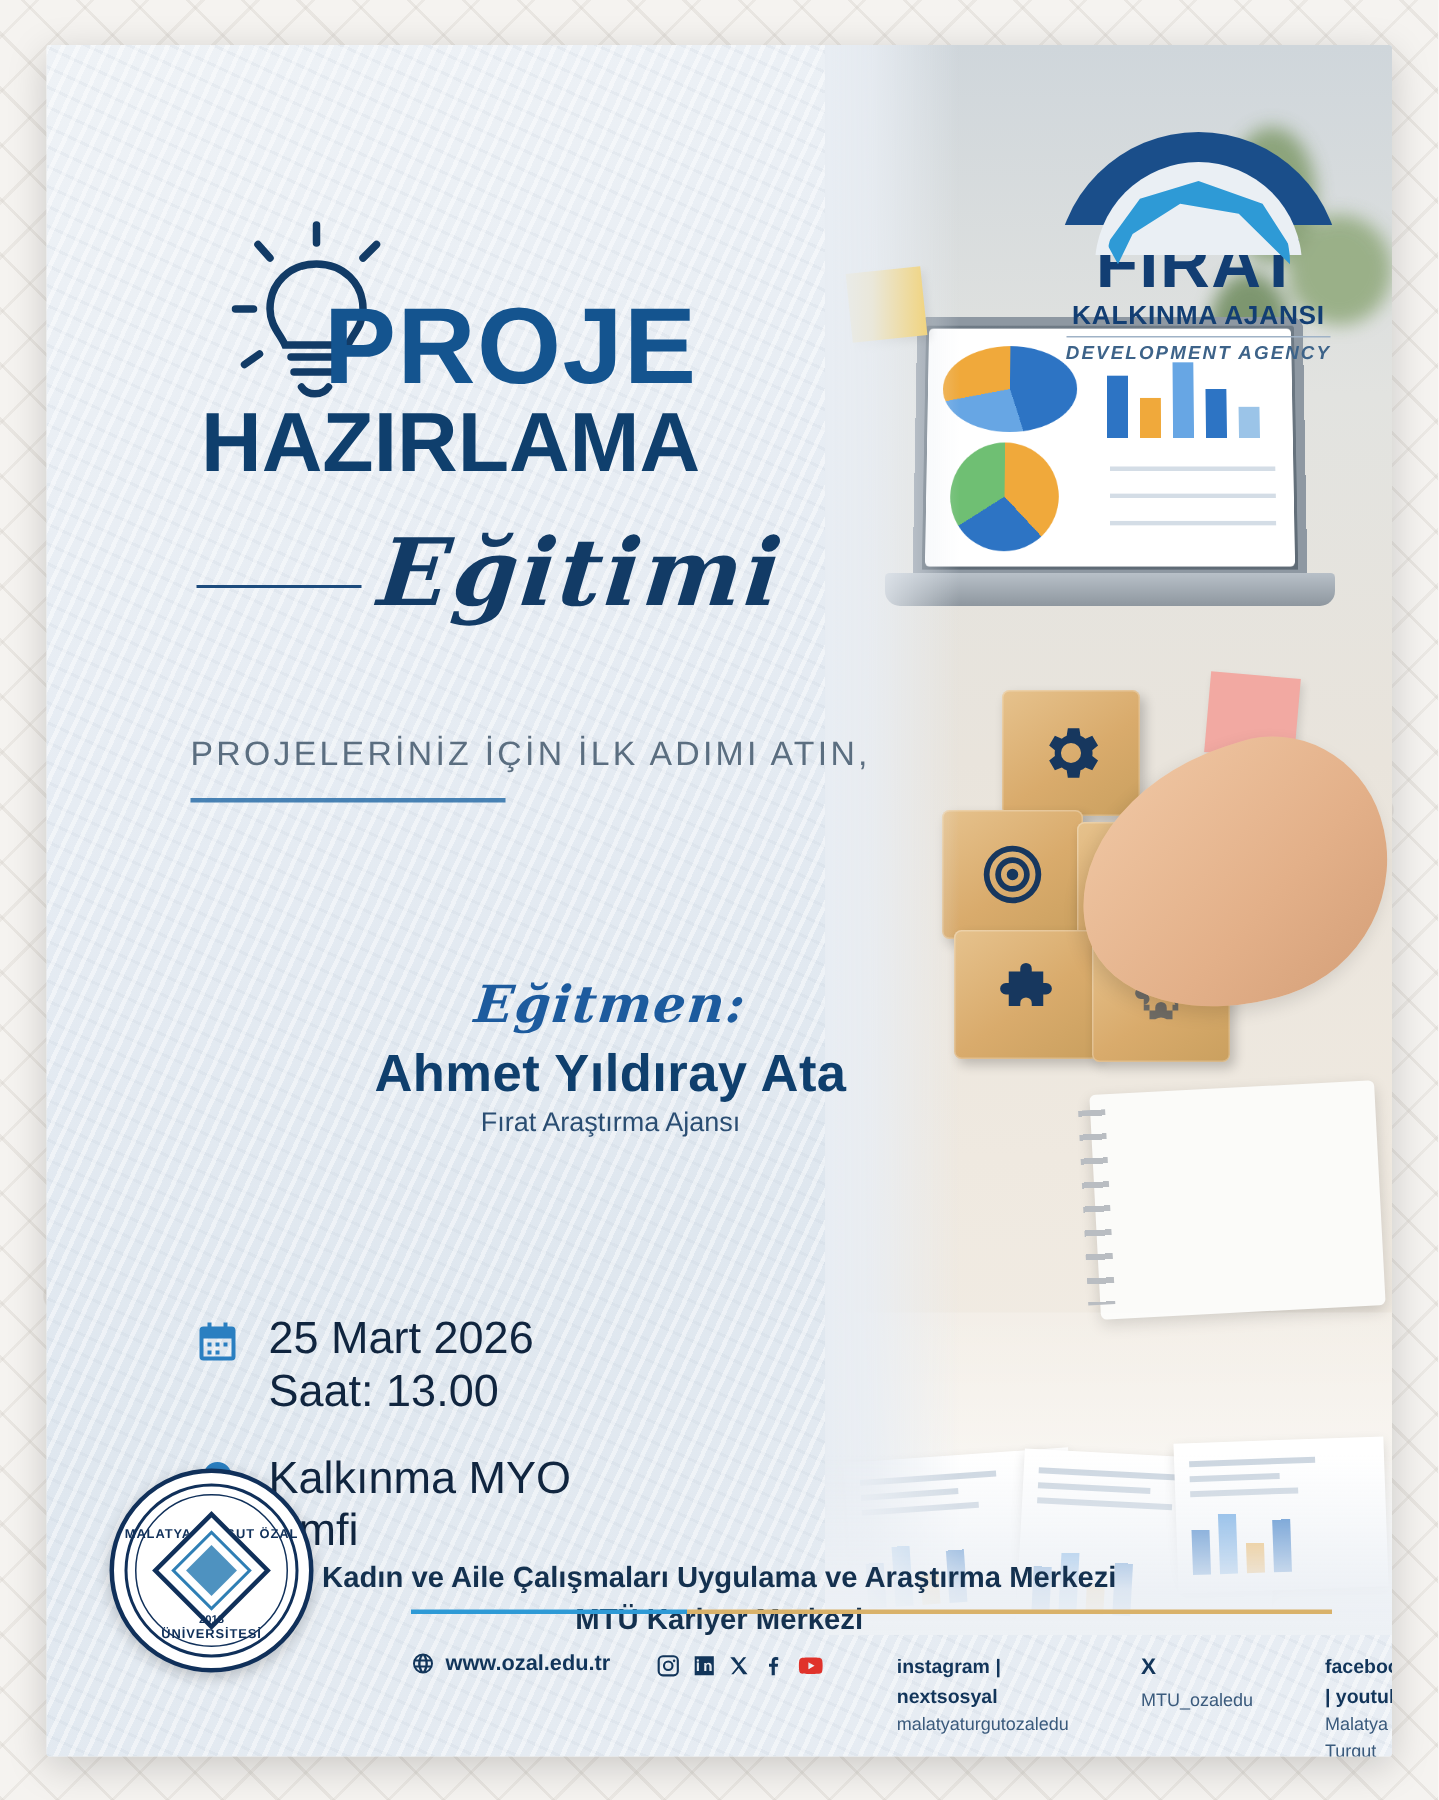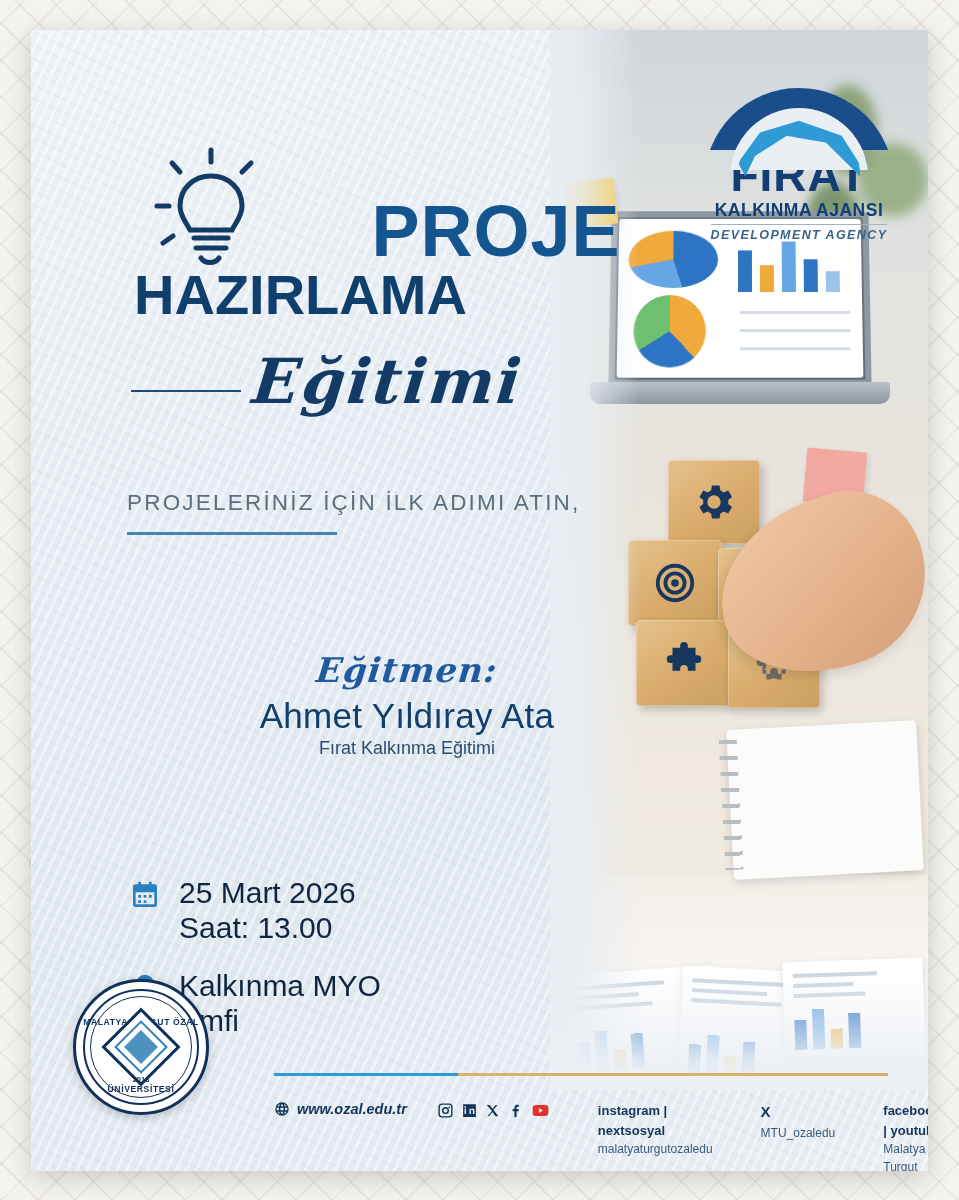--- a/index.html
+++ b/index.html
@@ -245,21 +245,21 @@
     letter-spacing: 1.4px; margin-top: 3px;
     border-top: 1.5px solid #9fb2c6; padding-top: 3px; display:inline-block;
   }
 
   
   .bulb{ position:absolute; left: 118px; top: 110px; width: 120px; height: 135px; }
 
   .title-block{ position:absolute; left: 185px; top: 168px; width: 560px; }
   .t-proje{
     font-size: 72px; font-weight: 800; color:#14548f; letter-spacing: 1px;
-    line-height: .94; font-stretch: condensed; text-align: center;
+    line-height: .94; font-stretch: condensed;
   }
   .t-hazirlama{
     font-size: 56px; font-weight: 800; color:#0f3f6d; letter-spacing: 0px;
     line-height: .98; margin-left: -82px; margin-top: 2px;
   }
   .script-wrap{
     position:absolute; left: 100px; top: 315px; width: 560px; display:flex; align-items:center; gap: 12px;
   }
   .script-line{ flex: 0 0 110px; height: 2px; background:#1c4b7d; margin-top: 18px; }
   .t-egitimi{
@@ -281,21 +281,21 @@
   .sub-rule{ width: 210px; height: 3px; background:#2b6ea8; margin-top: 16px; opacity:.85; }
 
   .trainer{
     position:absolute; left: 96px; top: 620px; width: 560px; text-align:center;
   }
   .egitmen{
     font-family:"DejaVu Serif", serif; font-style:italic; font-weight:700;
     font-size: 34px; color:#1d5b9e; letter-spacing: 1px; transform: skewX(-6deg);
   }
   .trainer-name{
-    font-size: 35px; font-weight: 400; color:#0f3f6d; margin-top: 6px; letter-spacing: .3px;
+    font-size: 35px; font-weight: 700; color:#0f3f6d; margin-top: 6px; letter-spacing: .3px;
   }
   .trainer-org{
     font-size: 18px; font-weight: 400; color:#2a4d72; margin-top: 2px;
   }
 
   .meta{ position:absolute; left: 98px; top: 845px; width: 420px; }
   .meta-row{ display:flex; align-items:flex-start; gap: 16px; margin-bottom: 22px; }
   .meta-icon{ width: 34px; flex: 0 0 34px; padding-top: 4px; }
   .meta-icon svg{ width: 32px; height: 32px; fill:#2a7fc1; }
   .meta-text{ font-size: 30px; color:#10253f; line-height: 1.18; font-weight:400; }
@@ -310,21 +310,21 @@
     position:absolute; left: 0; right: 0; bottom: 14px; height: 86px;
   }
   .footer-rules{
     position:absolute; top: 2px; left: 243px; right: 40px; height: 3px;
     background: linear-gradient(90deg,#2e9ad6 0 30%, #d9b26a 30% 100%);
   }
   .footer-inner{
     position:absolute; top: 30px; left: 243px; right: 24px;
     display:flex; align-items: flex-start; gap: 14px;
   }
-  .f-web{ display:flex; align-items:center; gap: 7px; font-size: 14.5px; font-weight: 700; color:#12355a;font-style:italic; }
+  .f-web{ display:flex; align-items:center; gap: 7px; font-size: 14.5px; font-weight: 700; color:#12355a; }
   .f-web svg{ width: 16px; height: 16px; fill:#12355a; }
   .f-icons{ display:flex; align-items:center; gap: 7px; margin-left: 16px; }
   .f-divider{ width: 1.5px; height: 34px; background:#9fb0c2; margin: 0 10px; }
   .f-col{ font-size: 13px; color:#12355a; line-height: 1.5; }
   .f-col .top{ font-weight: 700; }
   .f-col .bot{ font-weight: 400; color:#3a5a7c; font-size: 12px; }
   .f-x{ font-weight:800; font-size: 15px; color:#12355a; }
 
   
   .seal{
@@ -482,21 +482,21 @@
       </div>
 
       <div class="subtitle">
         <div class="sub1">PROJELERİNİZ İÇİN İLK ADIMI ATIN,</div>
         <div class="sub-rule"></div>
       </div>
 
       <div class="trainer">
         <div class="egitmen">Eğitmen:</div>
         <div class="trainer-name">Ahmet Yıldıray Ata</div>
-        <div class="trainer-org">Fırat Kalkınma Eğitimi</div>
+        <div class="trainer-org">Fırat Araştırma Ajansı</div>
       </div>
 
       <div class="meta">
         <div class="meta-row">
           <div class="meta-icon">
             <svg viewBox="0 0 24 24">
                 <path d="M7 2v2H5a2 2 0 0 0-2 2v13a2 2 0 0 0 2 2h14a2 2 0 0 0 2-2V6a2 2 0 0 0-2-2h-2V2h-2v2H9V2zm12 8v9H5v-9zM7 12v2h2v-2zm4 0v2h2v-2zm4 0v2h2v-2zM7 16v2h2v-2zm4 0v2h2v-2z"></path>
               </svg>
           </div>
           <div class="meta-text">
@@ -510,20 +510,24 @@
                 <path d="M12 2a7 7 0 0 0-7 7c0 5.2 7 13 7 13s7-7.8 7-13a7 7 0 0 0-7-7zm0 9.5A2.5 2.5 0 1 1 14.5 9 2.5 2.5 0 0 1 12 11.5z"></path>
               </svg>
           </div>
           <div class="meta-text">
             <div>Kalkınma MYO</div>
             <div>Amfi</div>
           </div>
         </div>
       </div>
 
+      <div class="orgs">
+        <div class="org-line">Kadın ve Aile Çalışmaları Uygulama ve Araştırma Merkezi</div>
+        <div class="org-line">MTÜ Kariyer Merkezi</div>
+      </div>
 
       <div class="seal">
         <div class="ring"></div>
         <div class="ring2"></div>
         <div class="toptext">MALATYA TURGUT ÖZAL</div>
         <div class="diamond">
           <div class="in"></div>
           <div class="in2"></div>
         </div>
         <div class="year">2018</div>

